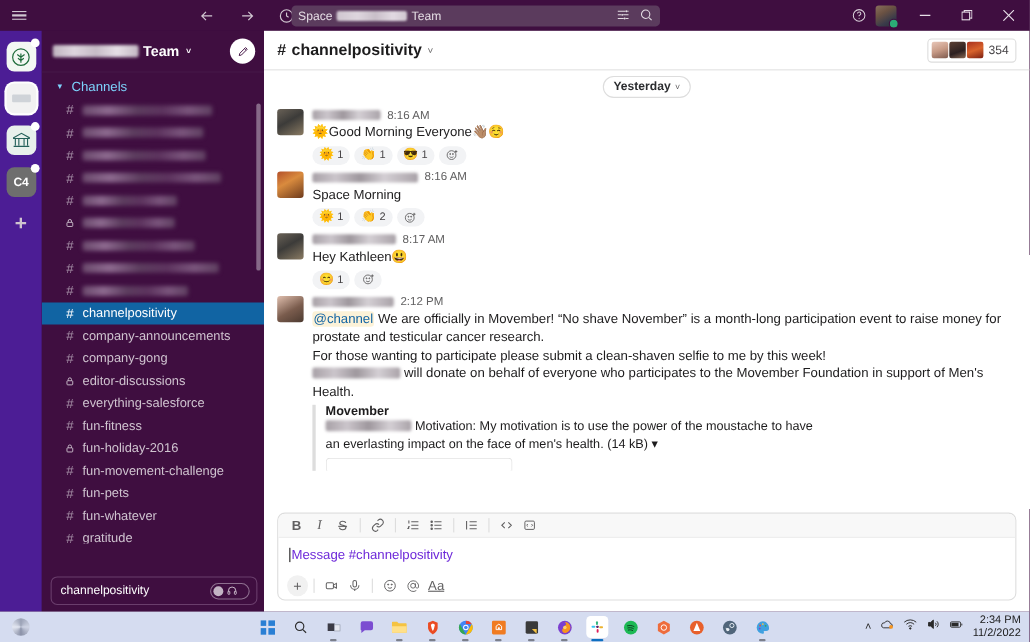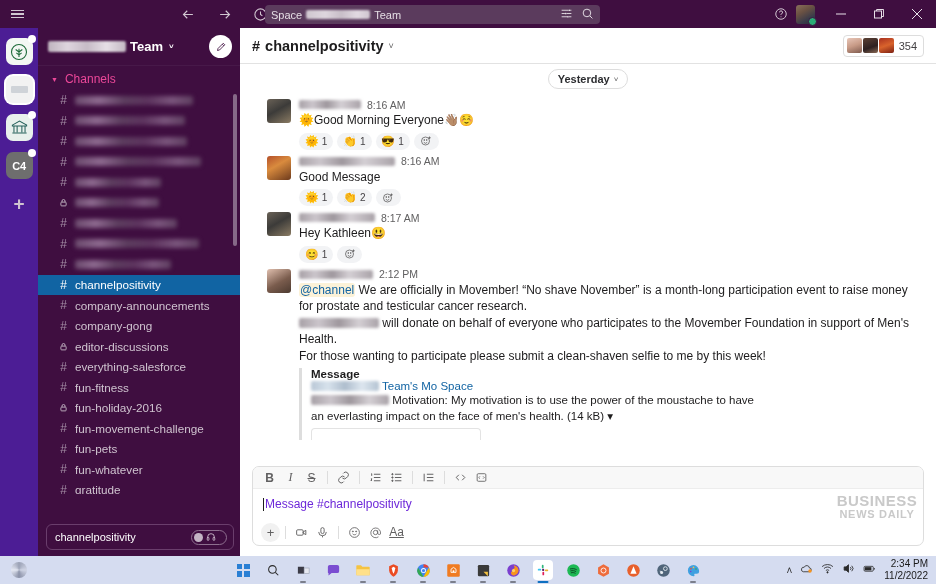--- a/index.html
+++ b/index.html
@@ -91,21 +91,21 @@
   }
   .ws-title .chev { font-size:8px; color:#fff; margin-left:2px; }
   .compose {
     width:23px; height:23px; border-radius:50%; background:#fff; color:#3F0E40;
     display:flex; align-items:center; justify-content:center;
   }
   .compose svg { width:12px; height:12px; }
 
   .chan-head {
     display:flex; align-items:center; gap:7px; padding:6px 0 4px 13px;
-    color:#ec4899; font-size:12px;
+    color:#7dd3fc; font-size:12px;
   }
   .chan-head .caret { font-size:7px; }
 
   .chanlist { position:relative; height:404px; overflow:hidden; padding-left:0; }
   .chan {
     height:20.5px; display:flex; align-items:center; gap:7px;
     padding-left:21px; color:#CFC3CF; font-size:11.7px; white-space:nowrap;
   }
   .chan .hash { color:#A48EA5; font-size:12px; width:9px; text-align:center; }
   .chan .lock svg { width:9px; height:9px; display:block; }
@@ -146,21 +146,21 @@
     display:flex; align-items:center; border:1px solid #DDDDDD; border-radius:4px;
     height:22px; padding:0 6px 0 2px; gap:5px; background:#fff;
   }
   .members .faces { display:flex; }
   .members .face { width:15px; height:15px; border-radius:2px; margin-left:1px; }
   .f1 { background:linear-gradient(160deg,#e8c6b8,#c79a86 50%,#7e5a4e); }
   .f2 { background:linear-gradient(160deg,#5c4034,#2d2020 60%,#8b6a55); }
   .f3 { background:linear-gradient(160deg,#a8301f,#d9632c 50%,#7b1f12); }
   .members .cnt { font-size:11px; color:#454245; }
 
-  .msgs { position:relative; height:399px; padding:0 27px; overflow:hidden; }
+  .msgs { position:relative; height:399px; padding:0 12px; overflow:hidden; }
 
   .divider-row { height:30px; display:flex; align-items:center; justify-content:center; position:relative; }
   .divider-row .line { position:absolute; left:0; right:0; top:15px; height:1px; background:#fff; }
   .date-pill {
     position:relative; border:1px solid #DDDDDD; border-radius:12px; background:#fff;
     height:20px; padding:0 9px; display:flex; align-items:center; gap:4px;
     font-size:11px; font-weight:bold; color:#2C2D30;
   }
   .date-pill .chev { font-size:8px; font-weight:normal; color:#616061; }
 
@@ -570,21 +570,21 @@
               </div>
             </div>
           </div>
           <div class="msg">
             <div class="av av-b"></div>
             <div class="body">
               <div class="meta">
                 <span class="blur-user" style="width:96px"></span>
                 <span class="time">8:16 AM</span>
               </div>
-              <div class="text">Good Message</div>
+              <div class="text">Space Morning</div>
               <div class="reactions">
                 <div class="rpill">
                   <span class="em">🌞</span>
                   <span>1</span>
                 </div>
                 <div class="rpill">
                   <span class="em">👏</span>
                   <span>2</span>
                 </div>
                 <div class="radd">
@@ -629,31 +629,27 @@
       <div class="msg">
         <div class="av av-d"></div>
         <div class="body">
           <div class="meta">
             <span class="blur-user" style="width:74px"></span>
             <span class="time">2:12 PM</span>
           </div>
           <div class="text">
             <span class="mention">@channel</span><span> We are officially in Movember! “No shave November” is a month-long participation event to raise money for prostate and testicular cancer research.</span>
           </div>
+          <div class="text">For those wanting to participate please submit a clean-shaven selfie to me by this week!</div>
           <div class="text">
             <span class="blur-inline" style="width:80px;background:linear-gradient(90deg,#a7a0a6,#cbc5cb,#9e979d,#d4cfd4,#a9a2a8)"></span><span> will donate on behalf of everyone who participates to the Movember Foundation in support of Men's Health.</span>
           </div>
-          <div class="text">For those wanting to participate please submit a clean-shaven selfie to me by this week!</div>
 
           <div class="attach">
-            <div class="a-title">Message</div>
-            <div class="a-sub">
-              <span class="blur-inline" style="width:68px"></span>
-                <span>Team's Mo Space</span>
-            </div>
+            <div class="a-title">Movember</div>
             <div class="a-desc">
               <span class="blur-inline" style="width:78px;background:linear-gradient(90deg,#a7a0a6,#cbc5cb,#9e979d,#d4cfd4,#a9a2a8)"></span><span> Motivation: My motivation is to use the power of the moustache to have an everlasting impact on the face of men's health. (14 kB)</span> <span>▾</span>
             </div>
             <div class="a-img"></div>
           </div>
         </div>
       </div>
     </div>
 
     <div class="composer">
@@ -734,24 +730,20 @@
         <div class="c-btn">
           <svg viewBox="0 0 24 24" fill="none" stroke="currentColor" stroke-width="1.5">
               <circle cx="12" cy="12" r="4"></circle>
               <path d="M16 8v5a3 3 0 0 0 5 2 9 9 0 1 0-3.5 5"></path>
             </svg>
         </div>
         <div class="c-btn txt" style="text-decoration:underline">Aa</div>
       </div>
     </div>
 
-    <div class="watermark">
-      <div class="w1">BUSINESS</div>
-      <div class="w2">NEWS DAILY</div>
-    </div>
   </div>
 
   <div class="taskbar">
     <div class="tb-left">
         <div class="orb"></div>
       </div>
 
     <div class="tb-center">
       <div class="tbi">
         <div class="win-sq">

